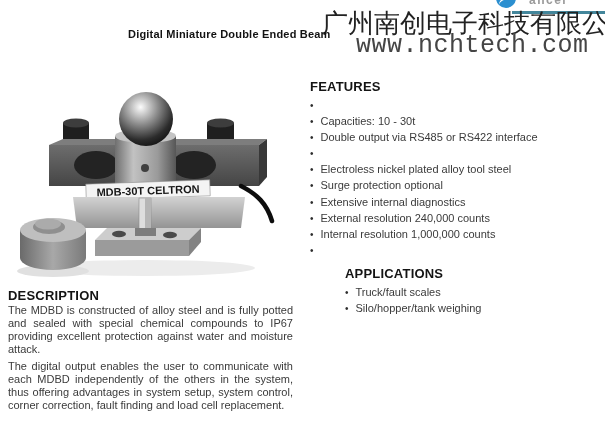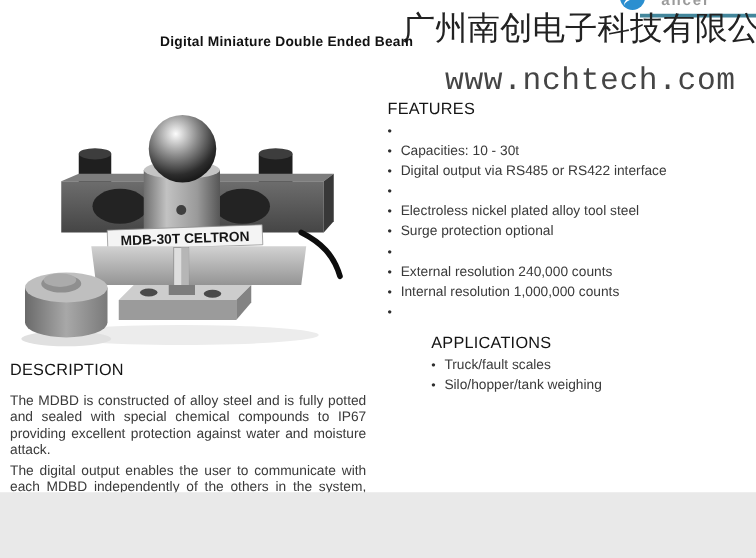--- a/index.html
+++ b/index.html
@@ -1,17 +1,17 @@
 <!DOCTYPE html>
 <html><head>
 <meta charset="utf-8">
 <style>
   html,body{margin:0;padding:0;background:#e9e9e9;}
   .page{
-    position:relative;width:605px;height:394px;background:#ffffff;
+    position:relative;width:605px;height:446px;background:#ffffff;
     overflow:hidden;font-family:"Liberation Sans",sans-serif;color:#3a3a3a;
   }
   
   .logo-circle{
     position:absolute;left:496px;top:-12px;width:20px;height:20px;border-radius:50%;
     background:#2b8fd0;overflow:hidden;
   }
   .logo-circle .swoosh{
     position:absolute;left:3px;top:9px;width:16px;height:8px;border-radius:50%;
     border-top:2.5px solid #ffffff;transform:rotate(-18deg);
@@ -25,39 +25,39 @@
   }
   .company-cn{
     position:absolute;left:322px;top:10px;font-size:26px;line-height:26px;
     color:#222222;white-space:nowrap;font-family:"DejaVu Sans","Liberation Sans",sans-serif;
   }
   .page-title{
     position:absolute;left:128px;top:28px;margin:0;font-size:11px;font-weight:bold;
     color:#121212;letter-spacing:0.2px;white-space:nowrap;
   }
   .watermark{
-    position:absolute;left:356px;top:50px;font-family:"Liberation Mono","DejaVu Sans Mono",monospace;
+    position:absolute;left:356px;top:31px;font-family:"Liberation Mono","DejaVu Sans Mono",monospace;
     font-size:25px;color:#454545;white-space:nowrap;letter-spacing:0.5px;
   }
   
   .photo{position:absolute;left:15px;top:78px;width:278px;height:206px;}
   
   .sec-heading{
-    margin:0 0 6px 0;font-size:13px;font-weight:normal;color:#141414;letter-spacing:0.2px;
+    margin:0 0 6px 0;font-size:13px;font-weight:bold;color:#141414;letter-spacing:0.2px;
   }
   .features{position:absolute;left:310px;top:79px;width:262px;}
   .applications{position:absolute;left:310px;top:266px;width:262px;margin-left:35px;}
   .bullets{list-style:none;margin:0;padding:0;}
   .bullets li{
     display:flex;gap:7px;font-size:11px;line-height:11.5px;color:#3a3a3a;
     margin-bottom:4.6px;
   }
   .bullets .dot{flex:0 0 auto;font-size:10px;line-height:11.5px;color:#2e2e2e;}
   .description{position:absolute;left:8px;top:288px;width:285px;}
-  .description .sec-heading{margin-bottom:12px;}
+  .description .sec-heading{margin-bottom:1px;}
   .description p{
     margin:0 0 4px 0;font-size:11px;line-height:13px;color:#3a3a3a;text-align:justify;
   }
 </style>
 </head>
 <body>
 
 <div class="page">
 
   <div class="logo-circle">
@@ -164,39 +164,40 @@
           <span class="dot">•</span>
         </li>
 
         <li>
           <span class="dot">•</span>
           <span>Capacities: 10 - 30t</span>
         </li>
 
         <li>
           <span class="dot">•</span>
-          <span>Digital output via RS485 or RS422 interface</span>
+          <span>Double output via RS485 or RS422 interface</span>
         </li>
 
         <li>
           <span class="dot">•</span>
         </li>
 
         <li>
           <span class="dot">•</span>
           <span>Electroless nickel plated alloy tool steel</span>
         </li>
 
         <li>
           <span class="dot">•</span>
           <span>Surge protection optional</span>
         </li>
 
         <li>
           <span class="dot">•</span>
+          <span>Extensive internal diagnostics</span>
         </li>
 
         <li>
           <span class="dot">•</span>
           <span>External resolution 240,000 counts</span>
         </li>
 
         <li>
           <span class="dot">•</span>
           <span>Internal resolution 1,000,000 counts</span>

